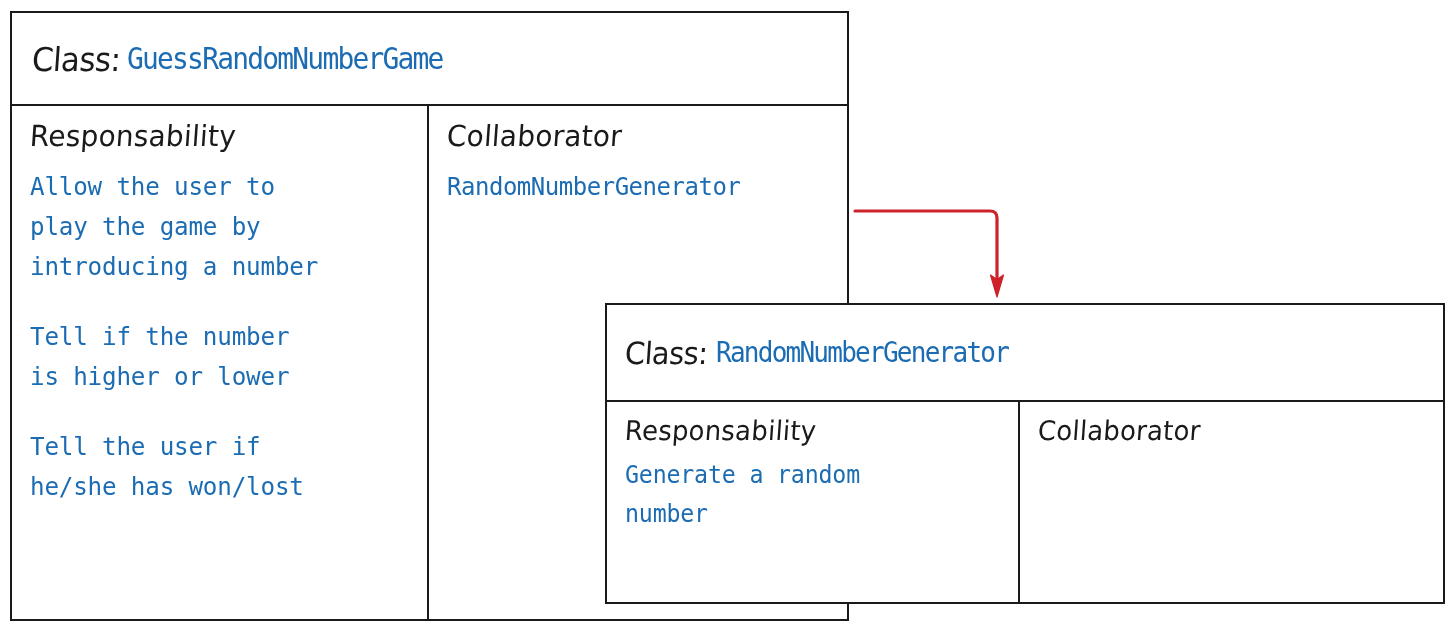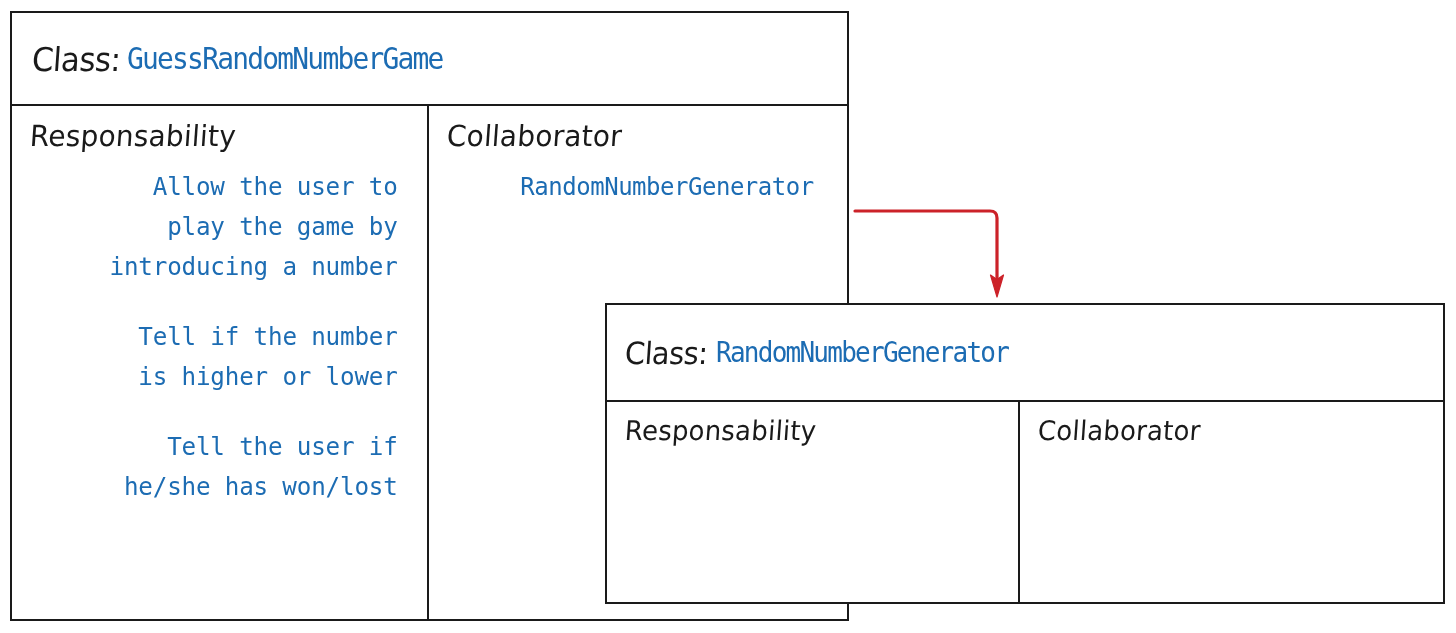--- a/index.html
+++ b/index.html
@@ -125,21 +125,20 @@
     display: inline-block;
     margin-bottom: 14px;
     white-space: nowrap;
   }
   .card-2 .col-heading { font-size: 26px; margin-bottom: 10px; }
 
   .entry-list {
     margin: 0;
     padding: 0;
     list-style: none;
-    text-align: right;
   }
 
   .entry {
     font-family: "DejaVu Sans Mono", monospace;
     font-size: 25px;
     line-height: 40px;
     color: #1c6cb3;
     letter-spacing: -0.2px;
     margin: 0 0 30px 0;
     white-space: pre-wrap;
@@ -219,20 +218,24 @@
 
     <div class="card-header">
       <span class="class-label">Class:</span>
       <span class="class-name">RandomNumberGenerator</span>
     </div>
 
     <div class="card-body">
 
       <div class="col col-resp">
         <div class="col-heading">Responsability</div>
+        <ul class="entry-list">
+          <li class="entry">Generate a random
+number</li>
+        </ul>
       </div>
 
       <div class="col col-collab">
         <div class="col-heading">Collaborator</div>
         <ul class="entry-list"></ul>
       </div>
 
     </div>
   </div>
 

